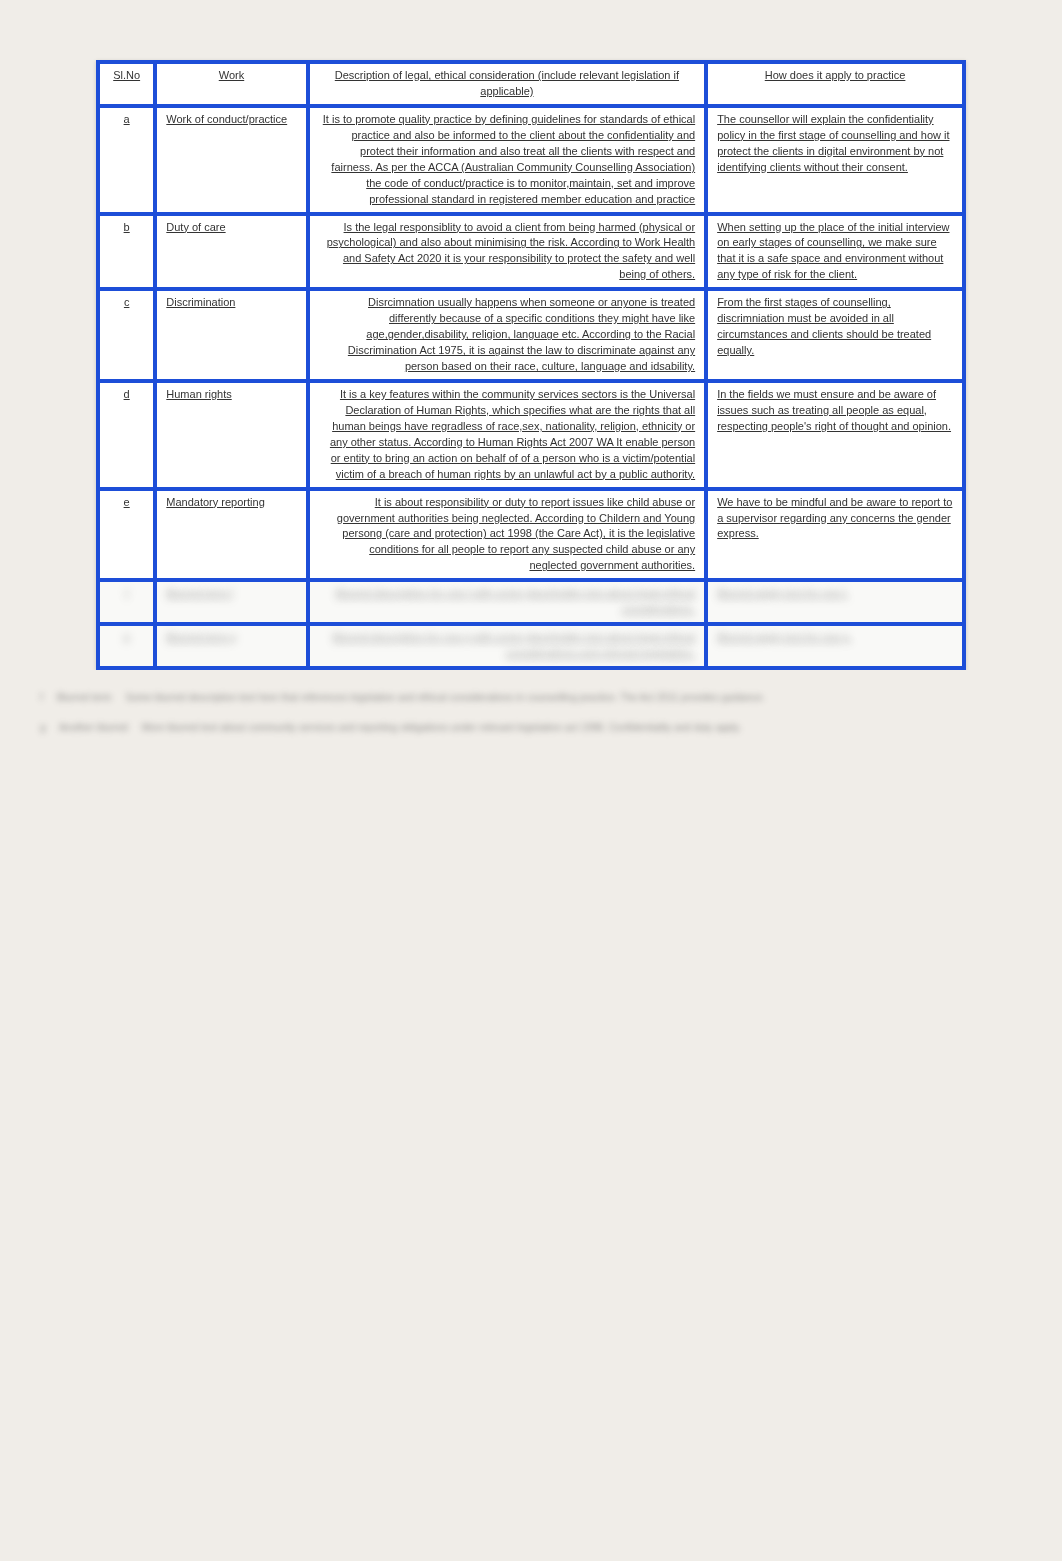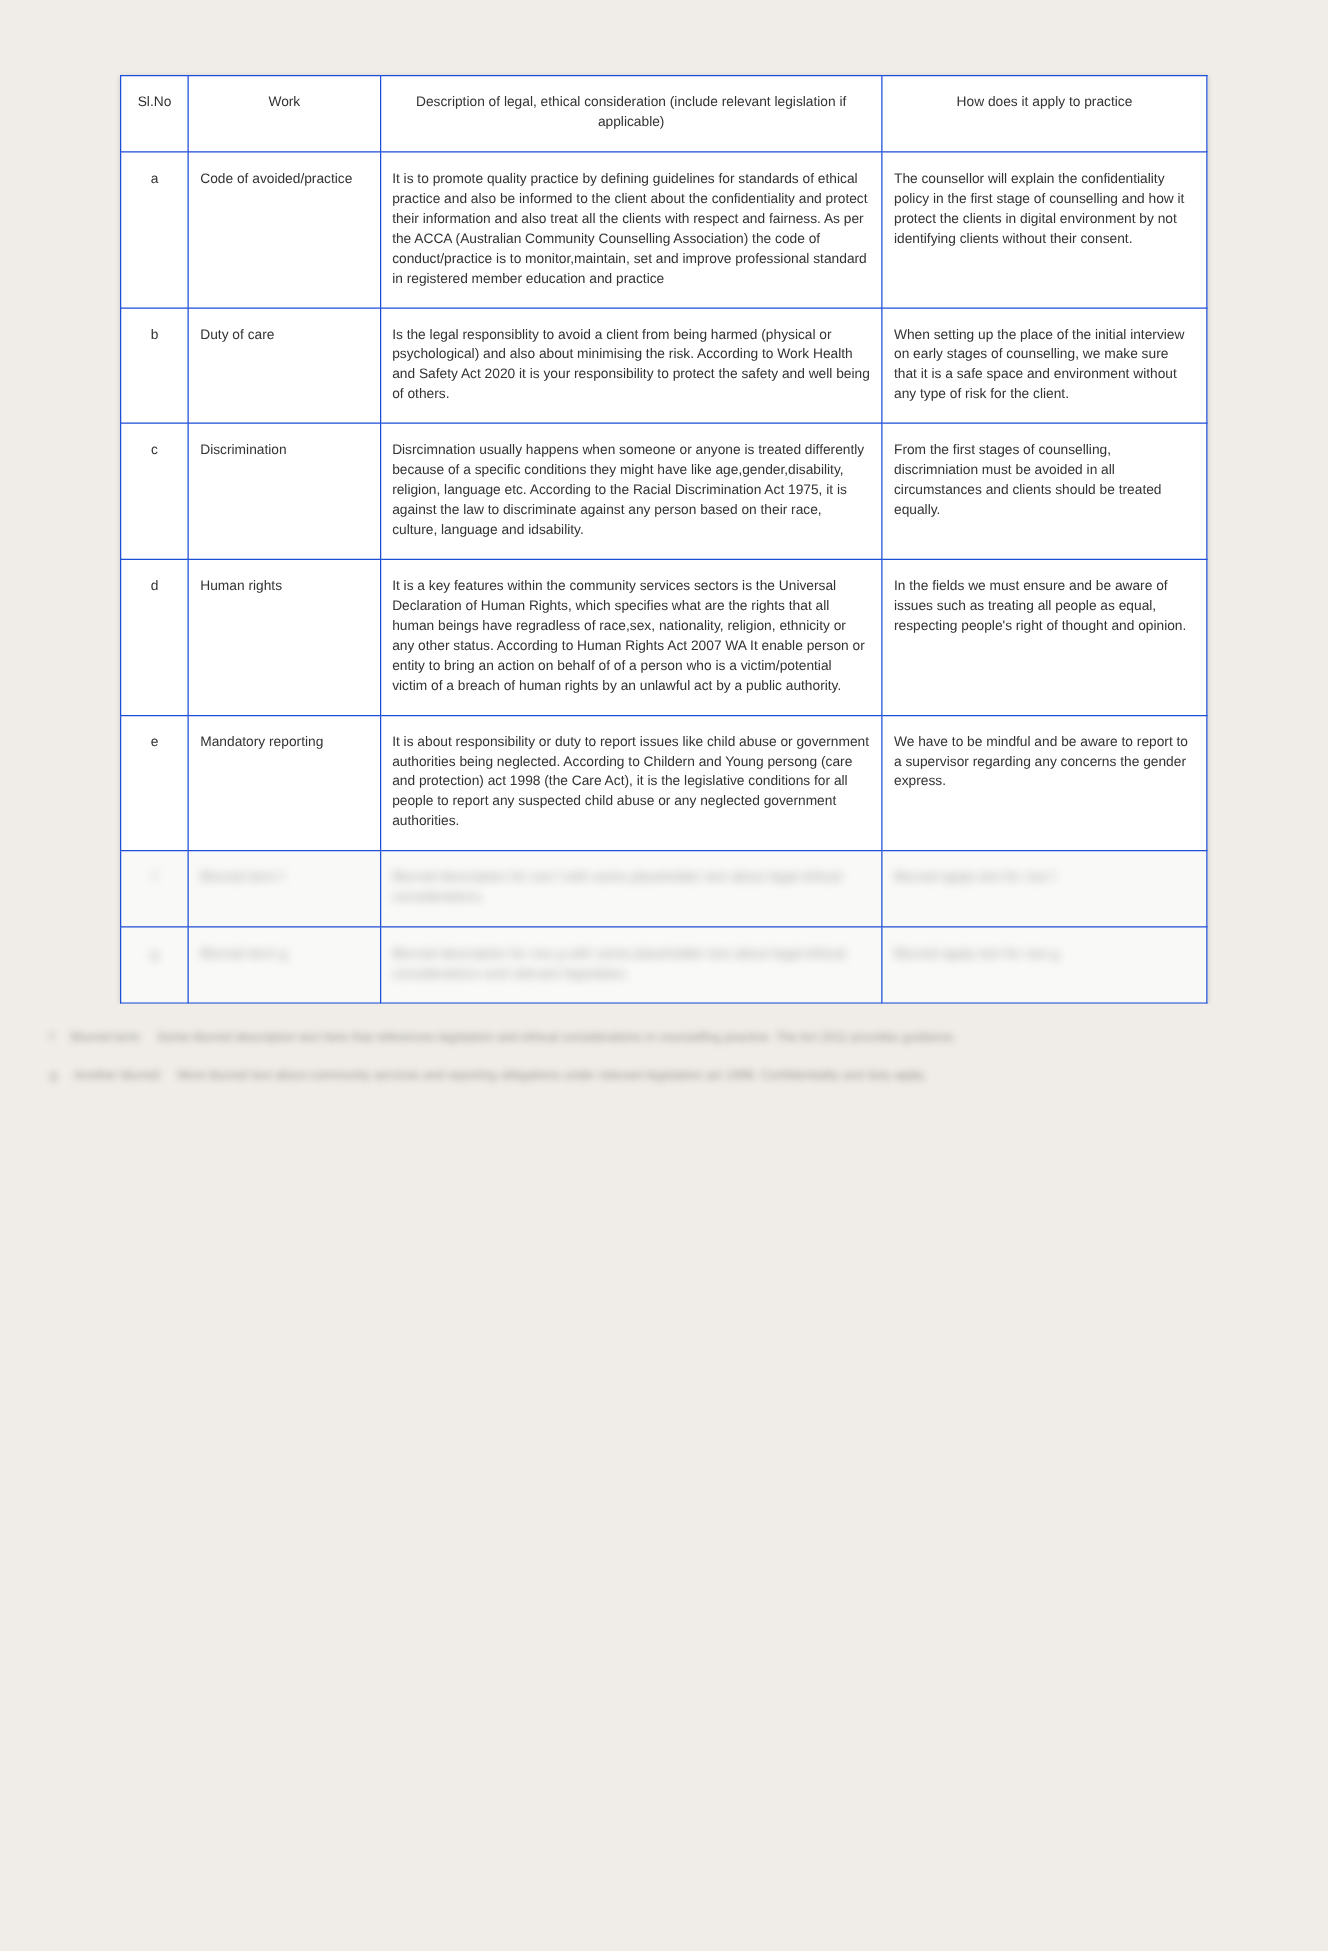--- a/index.html
+++ b/index.html
@@ -14,40 +14,42 @@
       max-width: 870px;
       margin: 0 auto;
       background: #fff;
       box-shadow: 0 1px 4px rgba(0,0,0,0.15);
     }
     table {
       width: 100%;
       border-collapse: collapse;
     }
     th, td {
-      border: 1px solid #1d4ed8;
-      padding: 14px 9px;
+      border: 4px solid #1d4ed8;
+      padding: 4px 9px;
       vertical-align: top;
       font-size: 11px;
       line-height: 1.45;
+      text-decoration: underline;
     }
     th {
       font-weight: normal;
       text-align: center;
       background: #fff;
     }
     td.slno {
       text-align: center;
       width: 42px;
     }
     td.term {
       width: 130px;
     }
     td.desc {
       width: 340px;
+      text-align: right;
     }
     td.apply {
       width: 220px;
     }
     .blurred-row td {
       color: transparent;
       text-shadow: 0 0 8px rgba(0,0,0,0.35);
       user-select: none;
       background: #f9f9f7;
     }
@@ -76,21 +78,21 @@
       <tr>
         <th>Sl.No</th>
         <th>Work</th>
         <th>Description of legal, ethical consideration (include relevant legislation if applicable)</th>
         <th>How does it apply to practice</th>
       </tr>
     </thead>
     <tbody id="table-body">
     <tr>
           <td class="slno">a</td>
-          <td class="term">Code of avoided/practice</td>
+          <td class="term">Work of conduct/practice</td>
           <td class="desc">It is to promote quality practice by defining guidelines for standards of ethical practice and also be informed to the client about the confidentiality and protect their information and also treat all the clients with respect and fairness.
 As per the ACCA (Australian Community Counselling Association) the code of conduct/practice is to monitor,maintain, set and improve professional standard in registered member education and practice</td>
           <td class="apply">The counsellor will explain the confidentiality policy in the first stage of counselling and how it protect the clients in digital environment by not identifying clients without their consent.</td>
         </tr>
         <tr>
           <td class="slno">b</td>
           <td class="term">Duty of care</td>
           <td class="desc">Is the legal responsiblity to avoid a client from being harmed (physical or psychological) and also about minimising the risk. According to Work Health and Safety Act 2020 it is your responsibility to protect the safety and well being of others.</td>
           <td class="apply">When setting up the place of the initial interview on early stages of counselling, we make sure that it is a safe space and environment without any type of risk for the client.</td>
         </tr>

